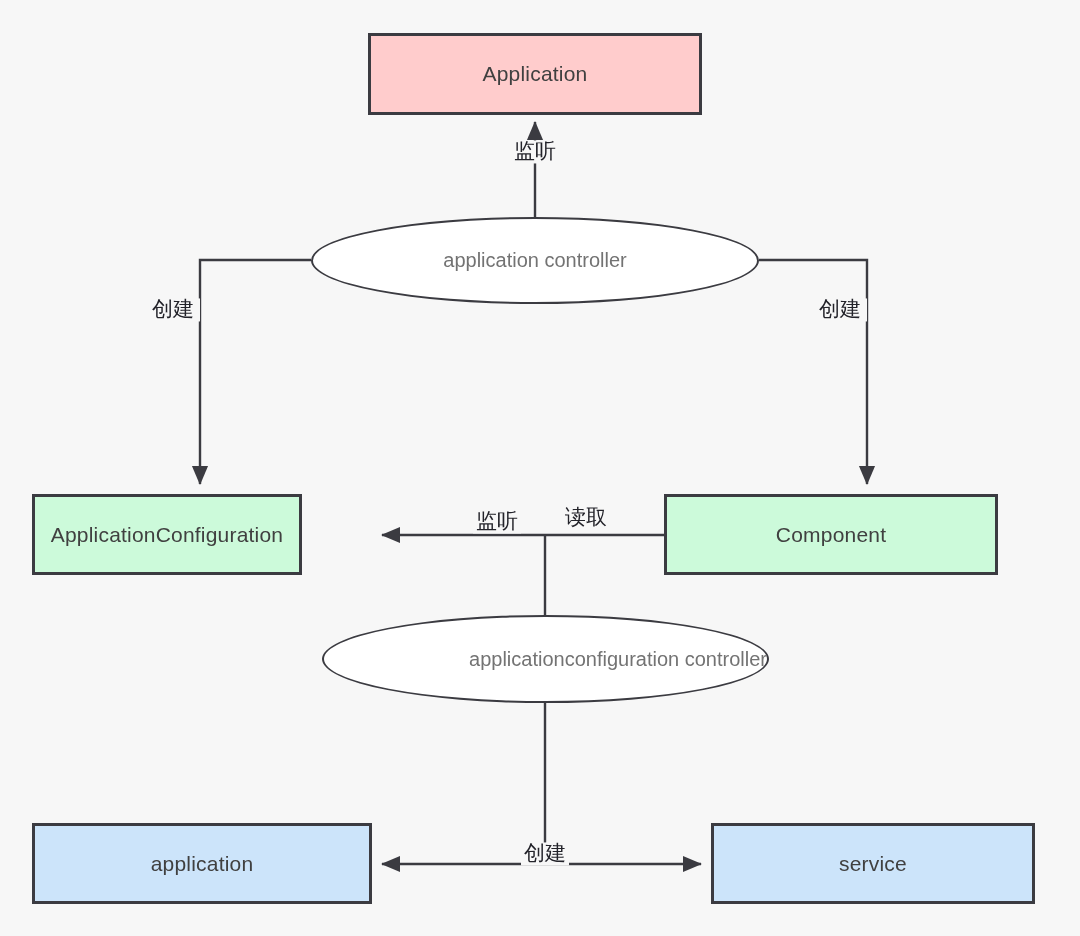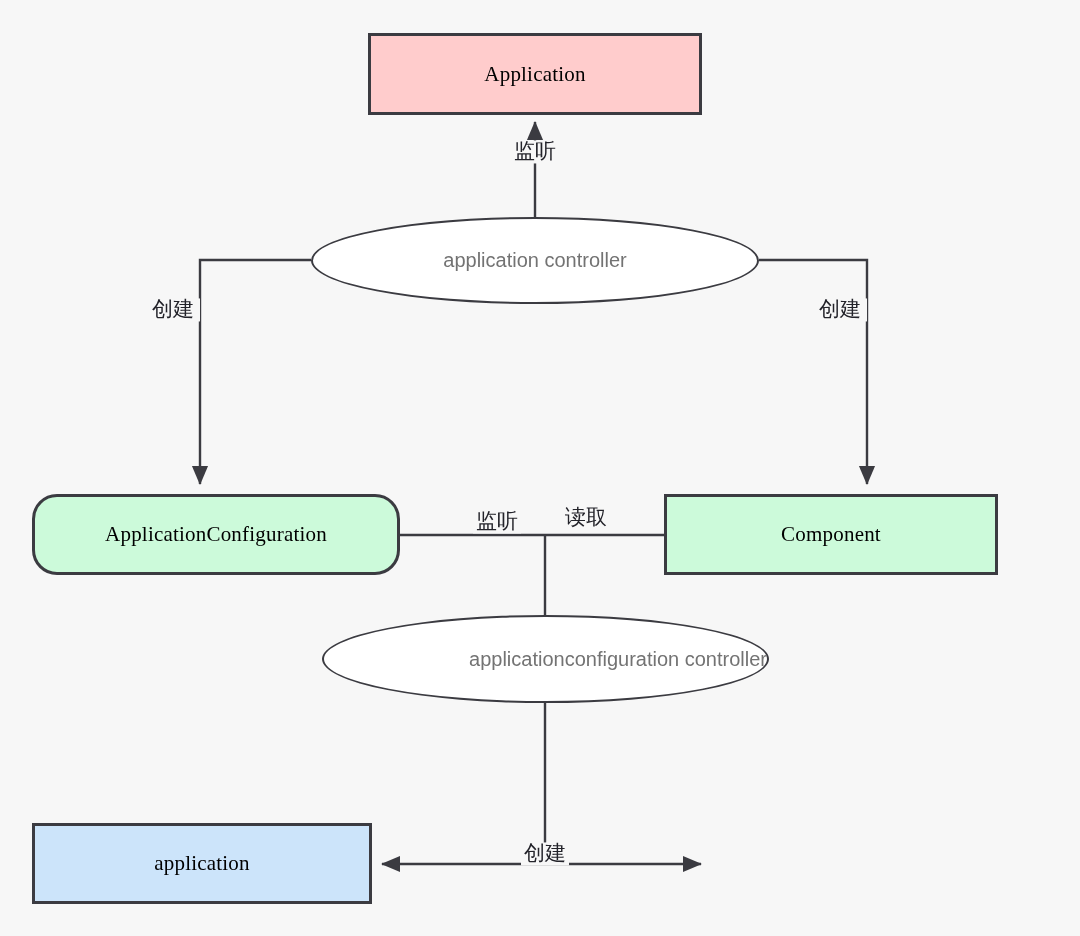--- a/index.html
+++ b/index.html
@@ -25,23 +25,23 @@
     height: 936px;
   }
   .node-box {
     position: absolute;
     box-sizing: border-box;
     border: 3px solid #3b3b41;
     display: flex;
     align-items: center;
     justify-content: center;
     font-size: 21px;
-    color: #000000;
+    color: #404040;
     letter-spacing: 0.2px;
-    font-family: Liberation Serif, serif;
+    font-family: Liberation Sans, sans-serif;
   }
   .node-ellipse {
     position: absolute;
     box-sizing: border-box;
     border: 2.5px solid #3b3b41;
     background: #ffffff;
     border-radius: 50%;
     display: flex;
     align-items: center;
     justify-content: center;
@@ -110,36 +110,39 @@
   </svg>
 
   <div class="node-box" style="left:368px; top:33px; width:334px; height:82px; background:#ffcccc;">
     <span>Application</span>
   </div>
 
   <div class="node-ellipse" style="left:311px; top:217px; width:448px; height:87px;">
     <span>application controller</span>
   </div>
 
-  <div class="node-box" style="left:32px; top:494px; width:368px; height:81px; background:#ccfada;border-radius:25px;">
+  <div class="node-box" style="left:32px; top:494px; width:270px; height:81px; background:#ccfada;">
     <span>ApplicationConfiguration</span>
   </div>
 
   <div class="node-box" style="left:664px; top:494px; width:334px; height:81px; background:#ccfada;">
     <span>Component</span>
   </div>
 
   <div class="node-ellipse" style="left:322px; top:615px; width:447px; height:88px;justify-content:flex-end;">
     <span>applicationconfiguration controller</span>
   </div>
 
   <div class="node-box" style="left:32px; top:823px; width:340px; height:81px; background:#cce4fa;">
     <span>application</span>
   </div>
 
+  <div class="node-box" style="left:711px; top:823px; width:324px; height:81px; background:#cce4fa;">
+    <span>service</span>
+  </div>
 
   <div class="edge-label" style="left:535px; top:152px; transform:translate(-50%,-50%);">监听</div>
 
   <div class="edge-label" style="left:200px; top:310px; transform:translate(-100%,-50%); padding-right:6px;">创建</div>
 
   <div class="edge-label" style="left:867px; top:310px; transform:translate(-100%,-50%); padding-right:6px;">创建</div>
 
   <div class="edge-label" style="left:497px; top:522px; transform:translate(-50%,-50%);">监听</div>
 
   <div class="edge-label" style="left:586px; top:508px; transform:translate(-50%,-50%);margin-top:10px;">读取</div>

